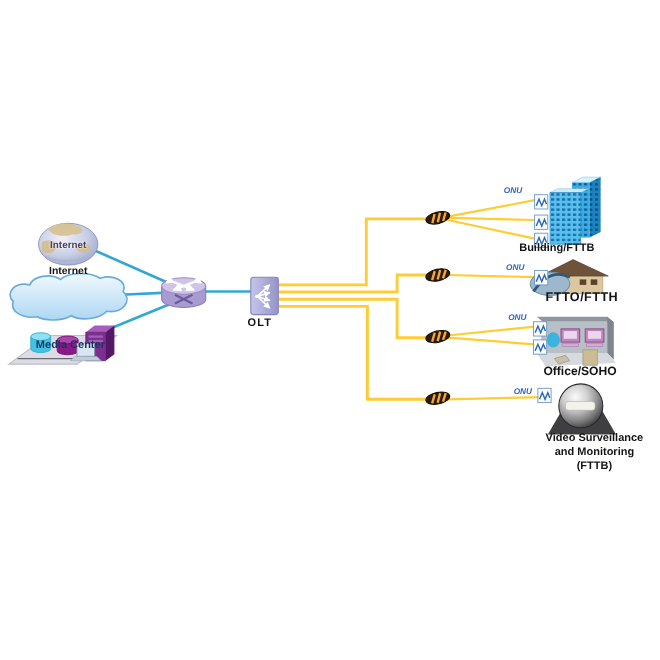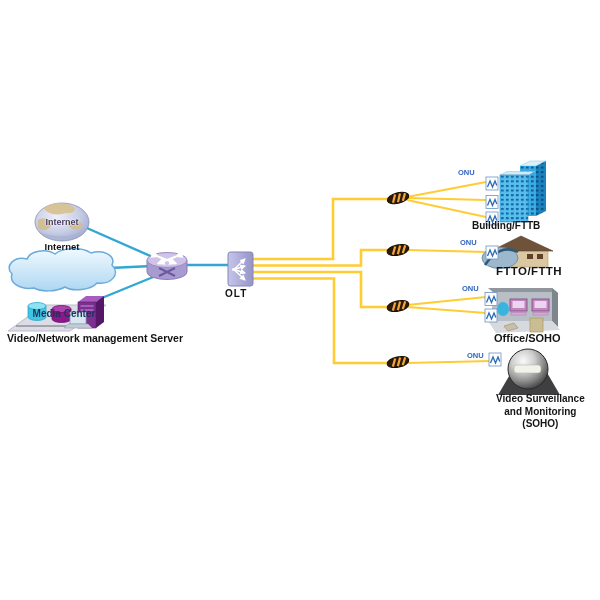--- a/index.html
+++ b/index.html
@@ -6,21 +6,21 @@
   #stage{position:relative;width:600px;height:600px;background:#ffffff;overflow:hidden;
          font-family:"Liberation Sans",sans-serif;}
   #stage svg{position:absolute;left:0;top:0;}
   .lbl{position:absolute;font-weight:700;color:#141414;white-space:nowrap;}
   .globe-text{font-size:9px;color:#453c63;text-shadow:0 0 2px #fff,0 0 2px #fff;text-align:center;}
   .internet{font-size:9.5px;text-align:center;}
   .media{font-size:10px;color:#17365d;text-align:center;}
   .router{font-size:10.5px;line-height:11.5px;}
   .server{font-size:10.5px;}
   .olt{font-size:10px;text-align:left;letter-spacing:1px;}
-  .onu{font-size:7.5px;color:#3064c2;}
+  .onu{font-size:7.5px;font-style:italic;color:#3064c2;}
   .building{font-size:10px;}
   .soho{font-size:11.5px;letter-spacing:.4px;}
   .office{font-size:11px;}
   .vsam{font-size:10px;line-height:12.5px;}
 </style>
 </head>
 <body>
 
 <div id="stage">
 
@@ -200,29 +200,28 @@
     <polygon points="498,395 560,395 546,371 512,371" fill="#3f3f42"></polygon>
     <circle cx="528" cy="369" r="20" fill="url(#domeG)" stroke="#2a2a2a" stroke-width="1"></circle>
     <rect x="514" y="365" width="27" height="8" rx="3" fill="#f2f2ea" stroke="#aaaaa0" stroke-width="0.5"></rect>
     <use href="#onuPanel" x="489" y="353"></use>
   </g>
 </svg>
 
   <div class="lbl globe-text" style="left:33px;top:217px;width:58px;">Internet</div>
   <div class="lbl internet" style="left:34px;top:241px;width:56px;">Internet</div>
   <div class="lbl media" style="left:17px;top:264px;width:94px;margin-top:44px;">Media Center</div>
-  <div class="lbl server" style="left:7px;top:332px;">Video/Network management Server</div>
   <div class="lbl olt" style="left:225px;top:288px;width:32px;">OLT</div>
 
   <div class="lbl onu" style="left:458px;top:168px;">ONU</div>
   <div class="lbl onu" style="left:460px;top:238px;">ONU</div>
   <div class="lbl onu" style="left:462px;top:284px;">ONU</div>
   <div class="lbl onu" style="left:467px;top:351px;">ONU</div>
 
   <div class="lbl building" style="left:472px;top:220px;">Building/FTTB</div>
   <div class="lbl soho" style="left:496px;top:265px;">FTTO/FTTH</div>
   <div class="lbl office" style="left:494px;top:332px;">Office/SOHO</div>
   <div class="lbl vsam" style="left:496px;top:393px;text-align:center;">
     <div>Video Surveillance</div>
     <div>and Monitoring</div>
-    <div>(SOHO)</div>
+    <div>(FTTB)</div>
   </div>
 </div>
 
 </body></html>

